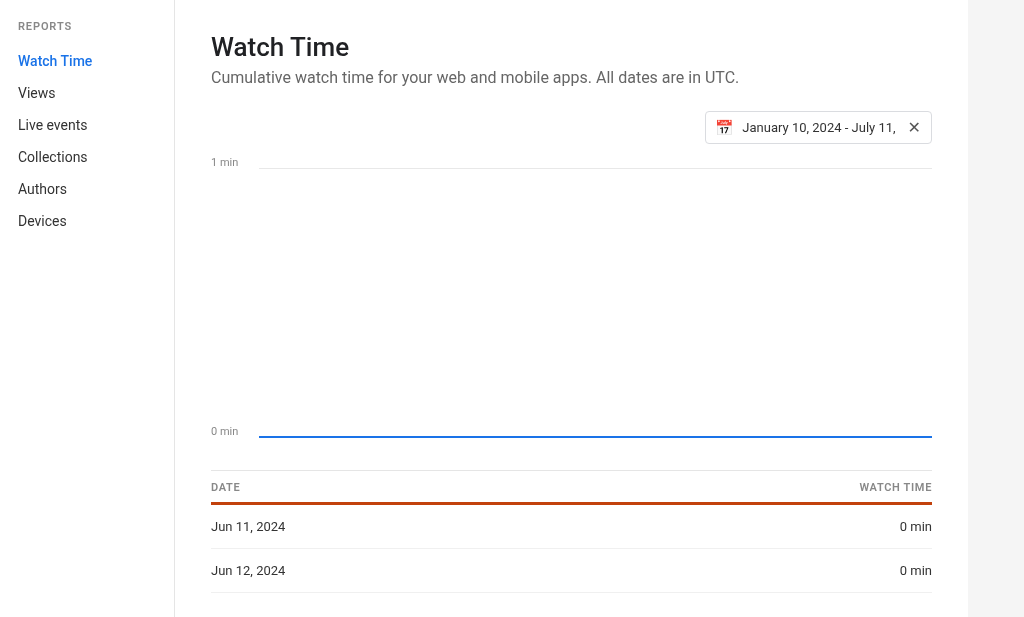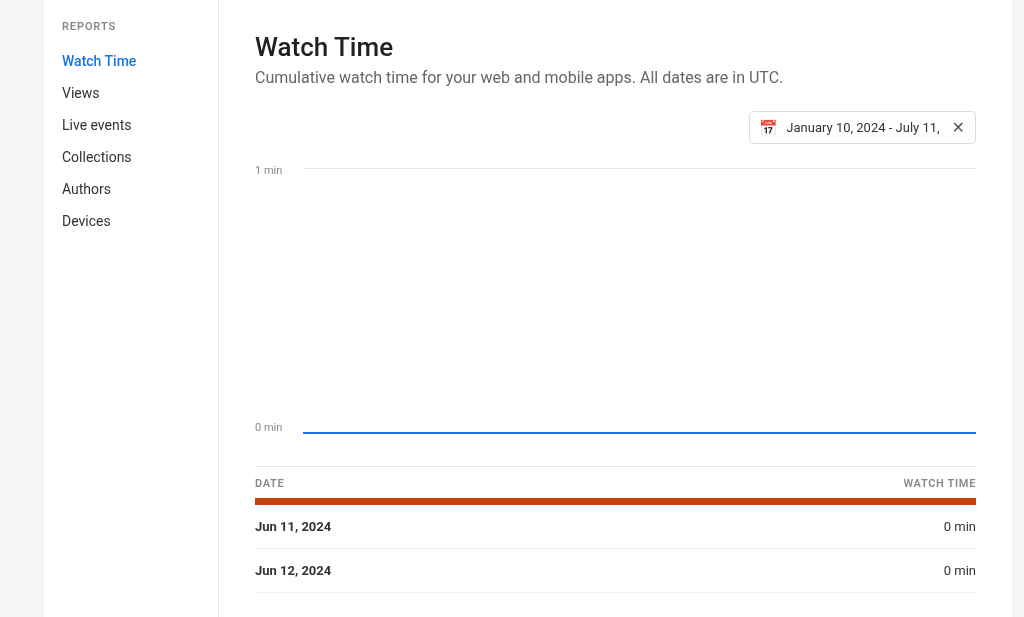--- a/index.html
+++ b/index.html
@@ -8,21 +8,20 @@
       background: #f5f5f5;
       color: #333;
       font-size: 14px;
     }
     .app-container {
       display: flex;
       width: 968px;
       height: 617px;
       background: #0f172a;
       overflow: hidden;
-      margin-left: 44px;
     }
     
     .sidebar {
       width: 175px;
       min-width: 175px;
       background: #fff;
       border-right: 1px solid #e5e5e5;
       padding: 20px 0;
       display: flex;
       flex-direction: column;
@@ -106,21 +105,21 @@
       flex: 1;
       min-height: 280px;
       margin-bottom: 0;
     }
     .chart-y-label {
       position: absolute;
       font-size: 11px;
       color: #888;
     }
     .chart-y-label.top {
-      top: 8px;
+      top: 0;
       left: 0;
     }
     .chart-y-label.bottom {
       bottom: 28px;
       left: 0;
     }
     .chart-grid-line {
       position: absolute;
       left: 48px;
       right: 0;
@@ -142,40 +141,39 @@
     }
     
     .table-section {
       border-top: 1px solid #e5e5e5;
       margin-top: 4px;
     }
     .table-header {
       display: flex;
       justify-content: space-between;
       padding: 10px 0 8px 0;
-      border-bottom: 7px solid #c2410c;
+      border-bottom: 3px solid #c2410c;
     }
     .table-header-cell {
       font-size: 11px;
       font-weight: 600;
       color: #888;
       letter-spacing: 0.06em;
       text-transform: uppercase;
     }
     .table-row {
       display: flex;
       justify-content: space-between;
       padding: 14px 0;
       border-bottom: 1px solid #f0f0f0;
       font-size: 13px;
       color: #333;
     }
     .table-row .date-cell {
       color: #333;
-      font-weight: bold;
     }
     .table-row .value-cell {
       color: #333;
     }
   </style>
 </head>
 <body>
 
 <div class="app-container">
 

